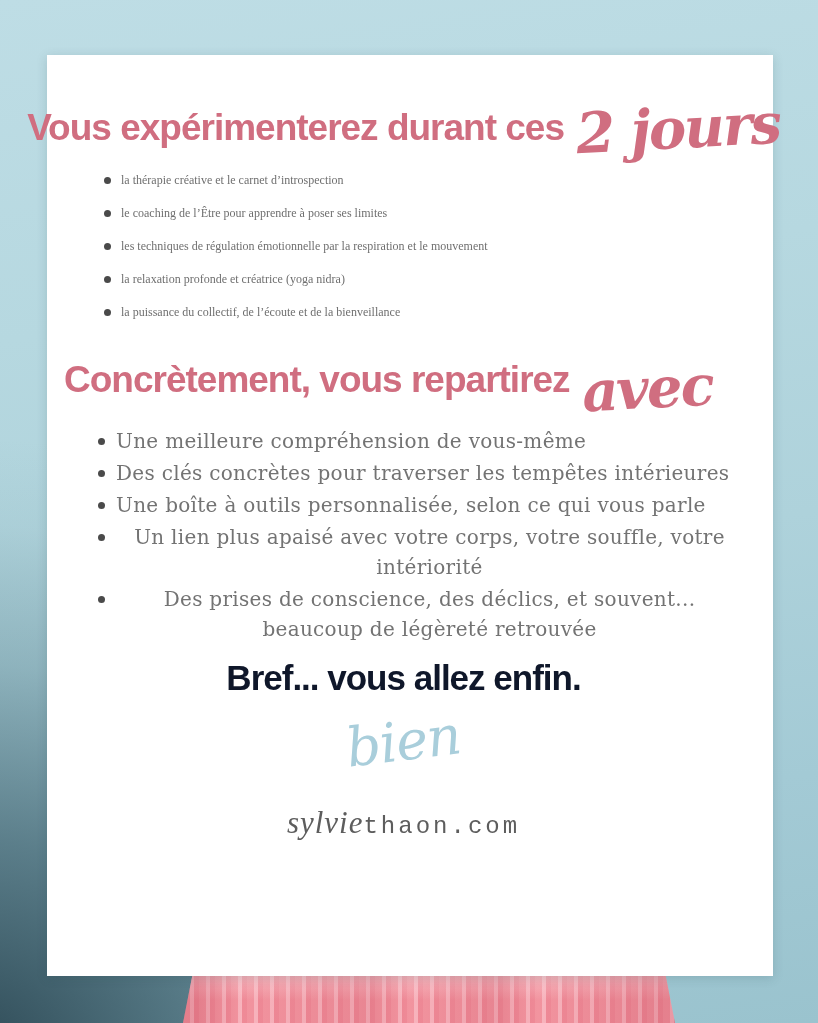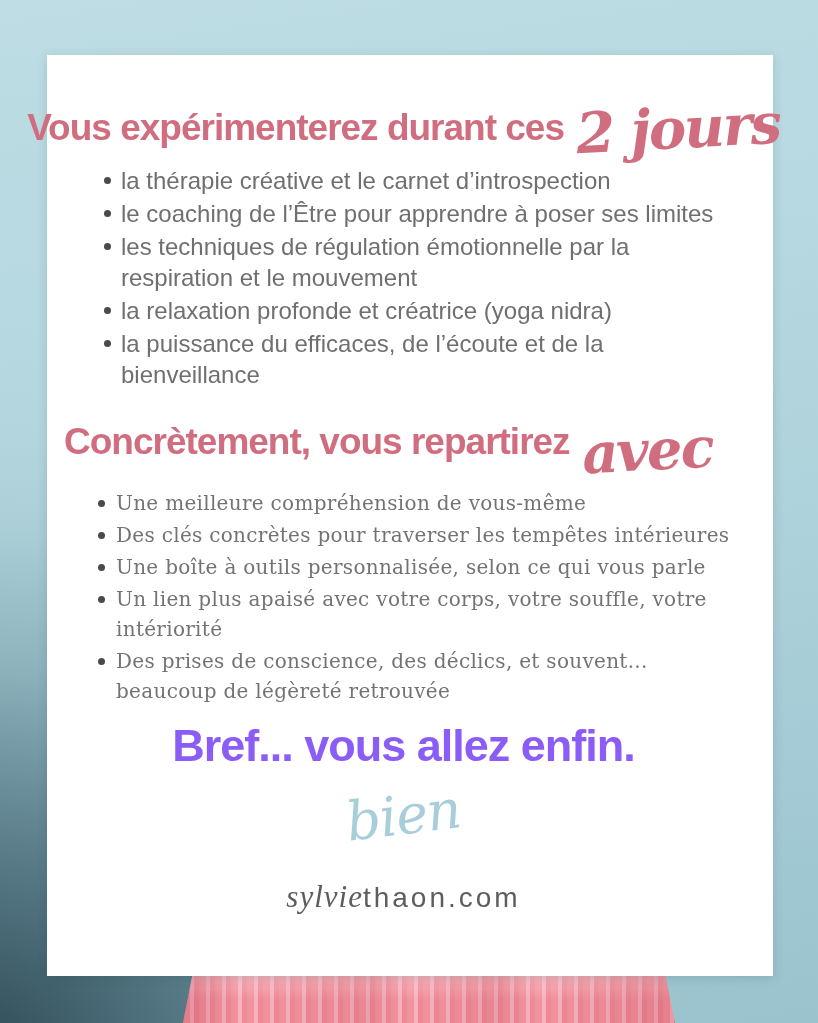--- a/index.html
+++ b/index.html
@@ -80,47 +80,47 @@
     width: 7px; height: 7px; border-radius: 50%;
     background: #4a4a4a;
     margin-top: 12px;
   }
   .li-text { display: block; }
 
   .list-1 { padding-left: 40px; margin-bottom: 0; }
   .list-1 li.item { margin-bottom: 2px; }
   .list-1 .dot { margin-right: 10px; }
   .list-1 .li-text {
-    font-family: Liberation Sans, sans-serif;
-    font-size: 24px;
+    font-family: Liberation Serif, serif;
+    font-size: 12px;
     line-height: 31px;
     color: #6f6f6f;
     max-width: 630px;
   }
 
-  .list-2 { padding-left: 34px; }
+  .list-2 { padding-left: 34px; text-align: center; }
   .list-2 li.item { margin-bottom: 2px; }
   .list-2 .dot { margin-right: 11px; }
   .list-2 .li-text {
     font-family: "DejaVu Serif", serif;
     font-size: 20px;
     line-height: 30px;
     letter-spacing: .3px;
     color: #737373;
     max-width: 645px;
   }
 
   
   .closing { text-align: center; }
   .close-line {
     font-family: "Liberation Sans", sans-serif;
     font-weight: 700;
-    font-size: 45px;
+    font-size: 35px;
     letter-spacing: -1px;
-    color: #8b5cf6;
+    color: #0f172a;
   }
   .close-1 { margin-top: 14px; }
   .close-script {
     font-family: "DejaVu Serif", serif;
     font-style: italic;
     font-size: 54px;
     letter-spacing: -1px;
     color: #a9cedb;
     display: inline-block;
     transform: rotate(-7deg);
@@ -135,22 +135,22 @@
     color: #5d5d5d;
     white-space: nowrap;
   }
   .f-script {
     font-family: Liberation Serif, serif;
     font-style: italic;
     font-size: 31px;
     letter-spacing: 1px;
   }
   .f-rest {
-    font-family: Liberation Sans, sans-serif;
-    font-size: 28px;
+    font-family: Liberation Mono, monospace;
+    font-size: 24px;
     letter-spacing: 3px;
   }
 </style>
 </head>
 <body>
 
 <div class="bg"></div>
 <div class="sweater"></div>
 
 <div class="card">
@@ -177,21 +177,21 @@
         <span class="li-text">les techniques de régulation émotionnelle par la respiration et le mouvement</span>
       </li>
 
       <li class="item">
         <span class="dot"></span>
         <span class="li-text">la relaxation profonde et créatrice (yoga nidra)</span>
       </li>
 
       <li class="item">
         <span class="dot"></span>
-        <span class="li-text">la puissance du efficaces, de l’écoute et de la bienveillance</span>
+        <span class="li-text">la puissance du collectif, de l’écoute et de la bienveillance</span>
       </li>
     </ul>
 
   <h2 class="heading heading-2">
     <span class="h-main">Concrètement, vous repartirez</span>
     <span class="h-script">avec</span>
   </h2>
 
   <ul class="list list-2">
 

